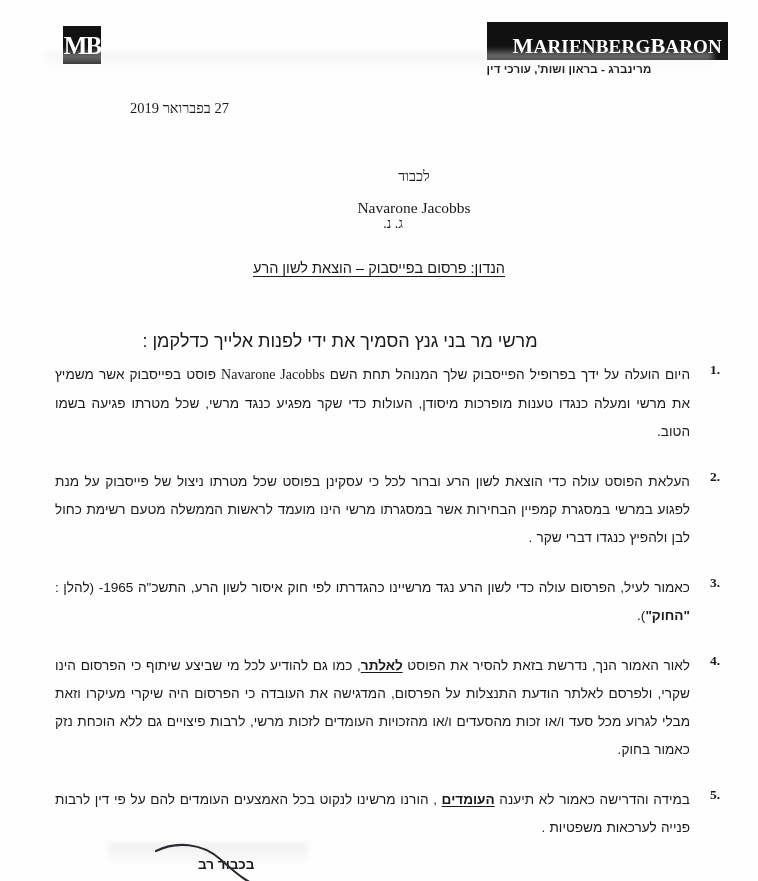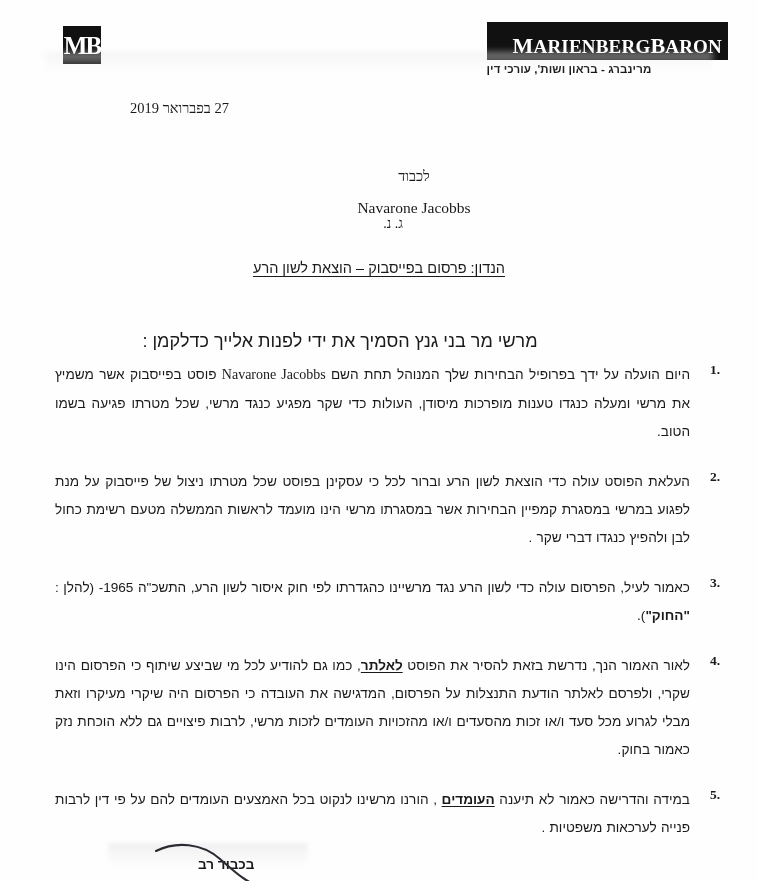--- a/index.html
+++ b/index.html
@@ -291,21 +291,21 @@
 
   <div class="salutation">ג. נ.</div>
 
   <div class="subject">הנדון: פרסום בפייסבוק – הוצאת לשון הרע</div>
 
   <div class="intro">מרשי מר בני גנץ הסמיך את ידי לפנות אלייך  כדלקמן :</div>
 
   <div class="clauses" id="clauses-container">
       <div class="clause">
         <div class="clause-num">1.</div>
-        <div class="clause-text"><span>היום הועלה על ידך בפרופיל הבחירות שלך המנוהל תחת השם </span><span class="lat">Navarone Jacobbs</span><span> פוסט בפייסבוק אשר משמיץ את מרשי ומעלה כנגדו טענות מופרכות מיסודן, העולות כדי שקר מפגיע כנגד מרשי, שכל מטרתו פגיעה בשמו הטוב.</span></div>
+        <div class="clause-text"><span>היום הועלה על ידך בפרופיל הפייסבוק שלך המנוהל תחת השם </span><span class="lat">Navarone Jacobbs</span><span> פוסט בפייסבוק אשר משמיץ את מרשי ומעלה כנגדו טענות מופרכות מיסודן, העולות כדי שקר מפגיע כנגד מרשי, שכל מטרתו פגיעה בשמו הטוב.</span></div>
       </div>
       <div class="clause">
         <div class="clause-num">2.</div>
         <div class="clause-text"><span>העלאת הפוסט עולה כדי הוצאת לשון הרע וברור לכל כי עסקינן בפוסט שכל מטרתו ניצול של פייסבוק על מנת לפגוע במרשי במסגרת קמפיין הבחירות אשר במסגרתו מרשי הינו מועמד לראשות הממשלה מטעם רשימת כחול לבן ולהפיץ כנגדו דברי שקר .</span></div>
       </div>
       <div class="clause short">
         <div class="clause-num">3.</div>
         <div class="clause-text"><span>כאמור לעיל, הפרסום עולה כדי לשון הרע נגד מרשיינו כהגדרתו  לפי חוק איסור לשון הרע, התשכ"ה 1965- (להלן : </span><b>"החוק"</b><span>).</span></div>
       </div>
       <div class="clause">

